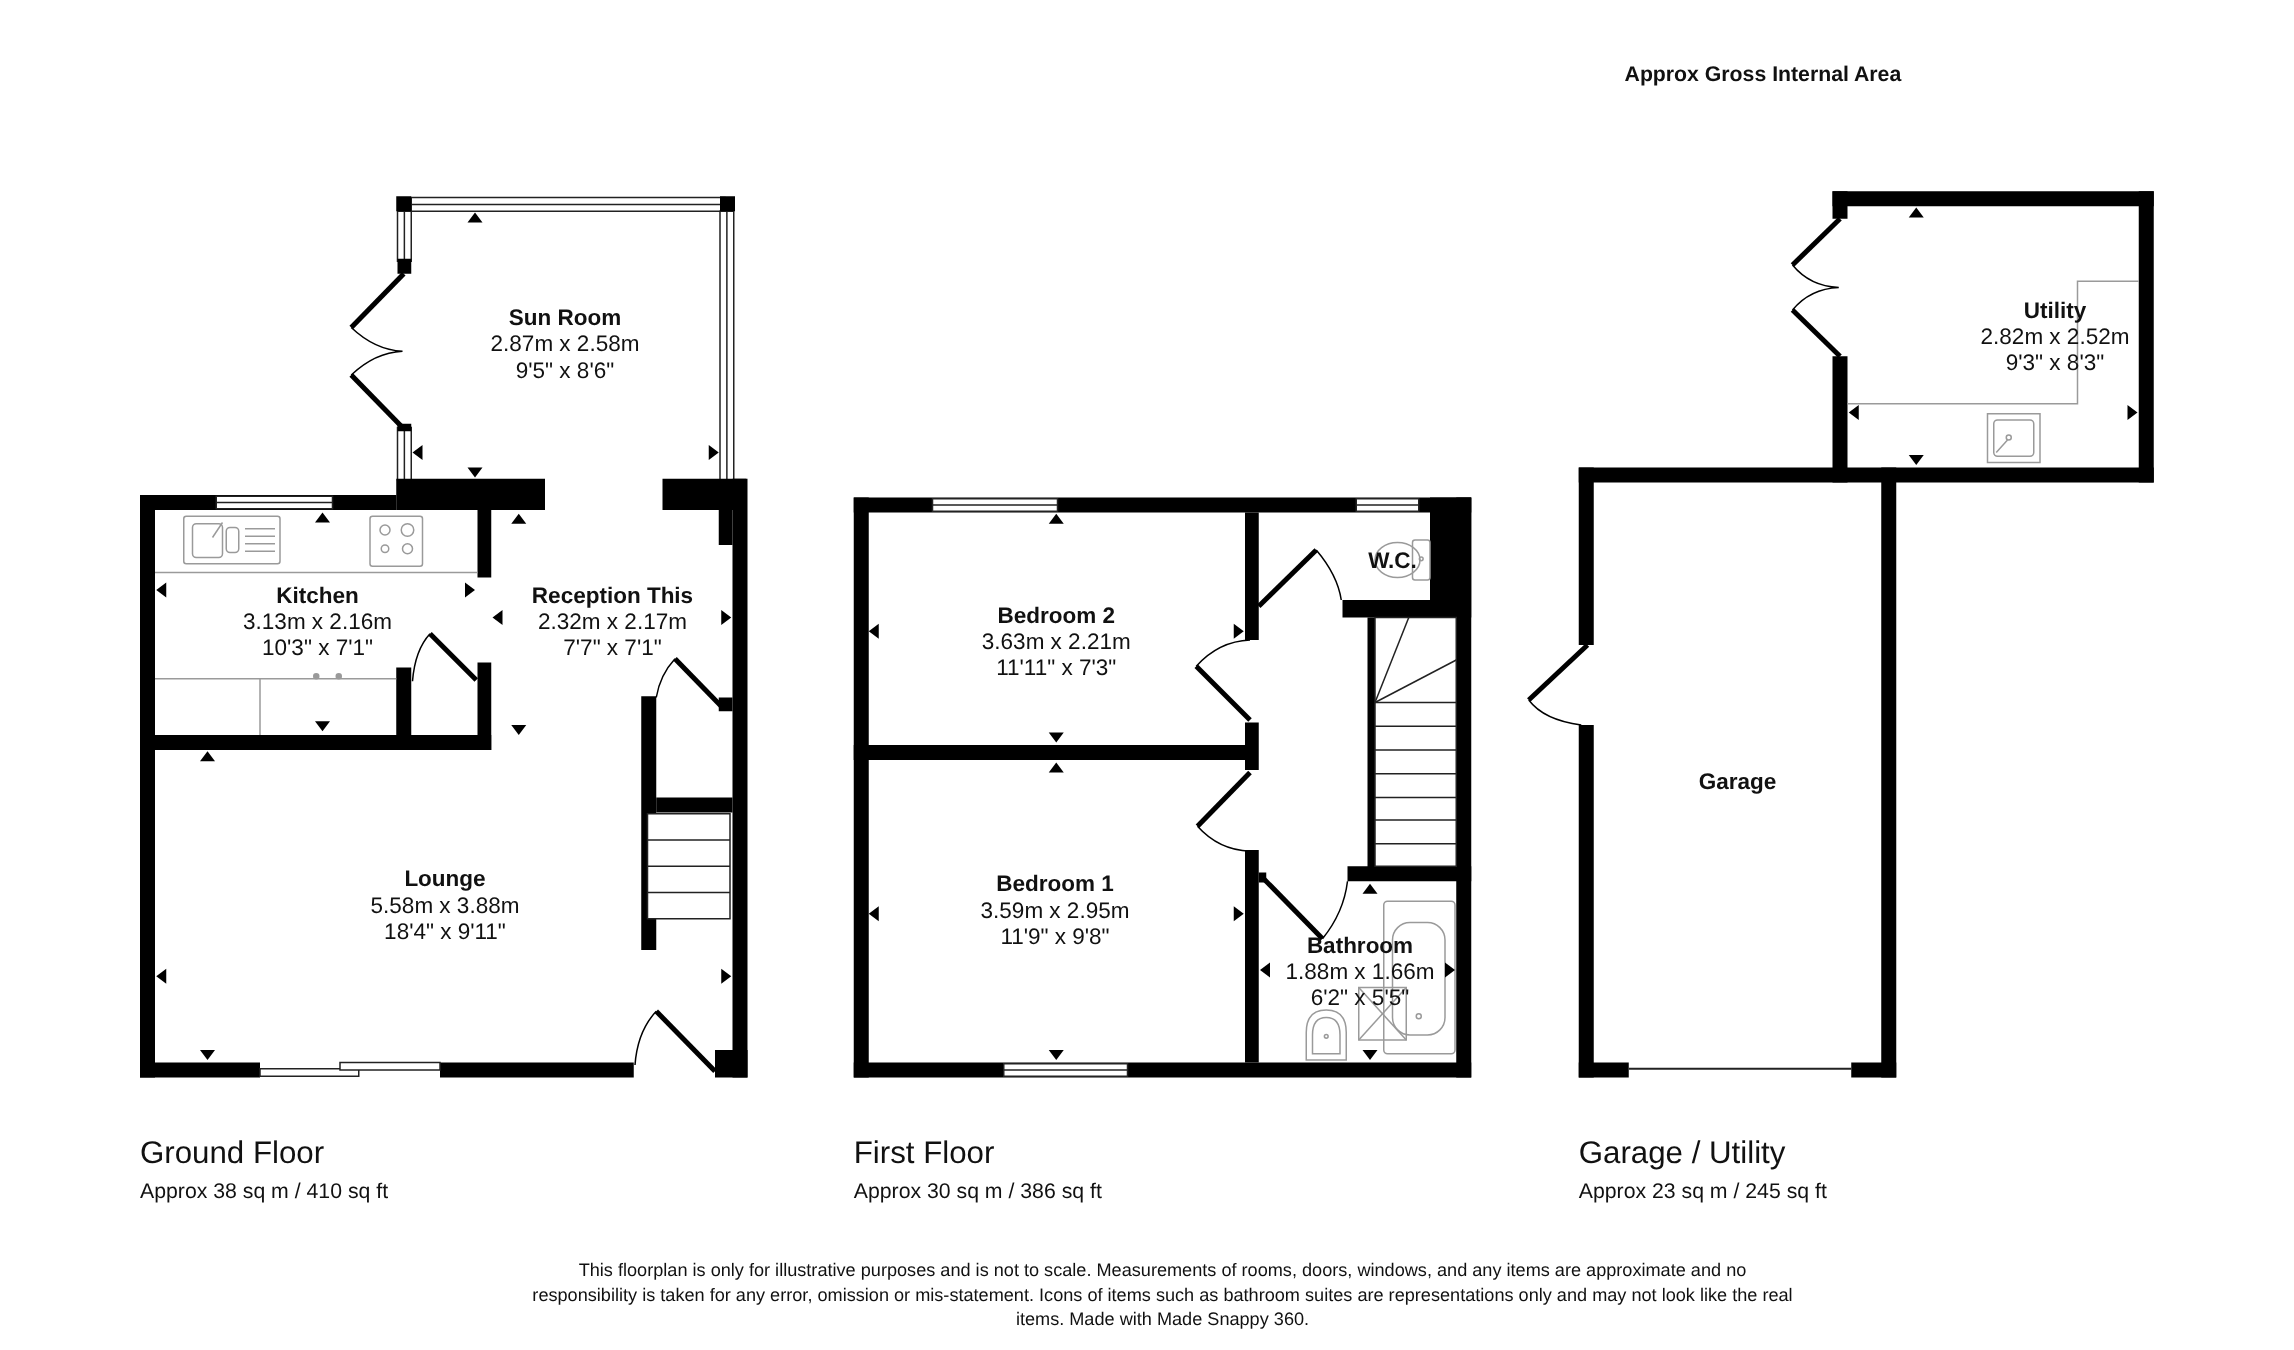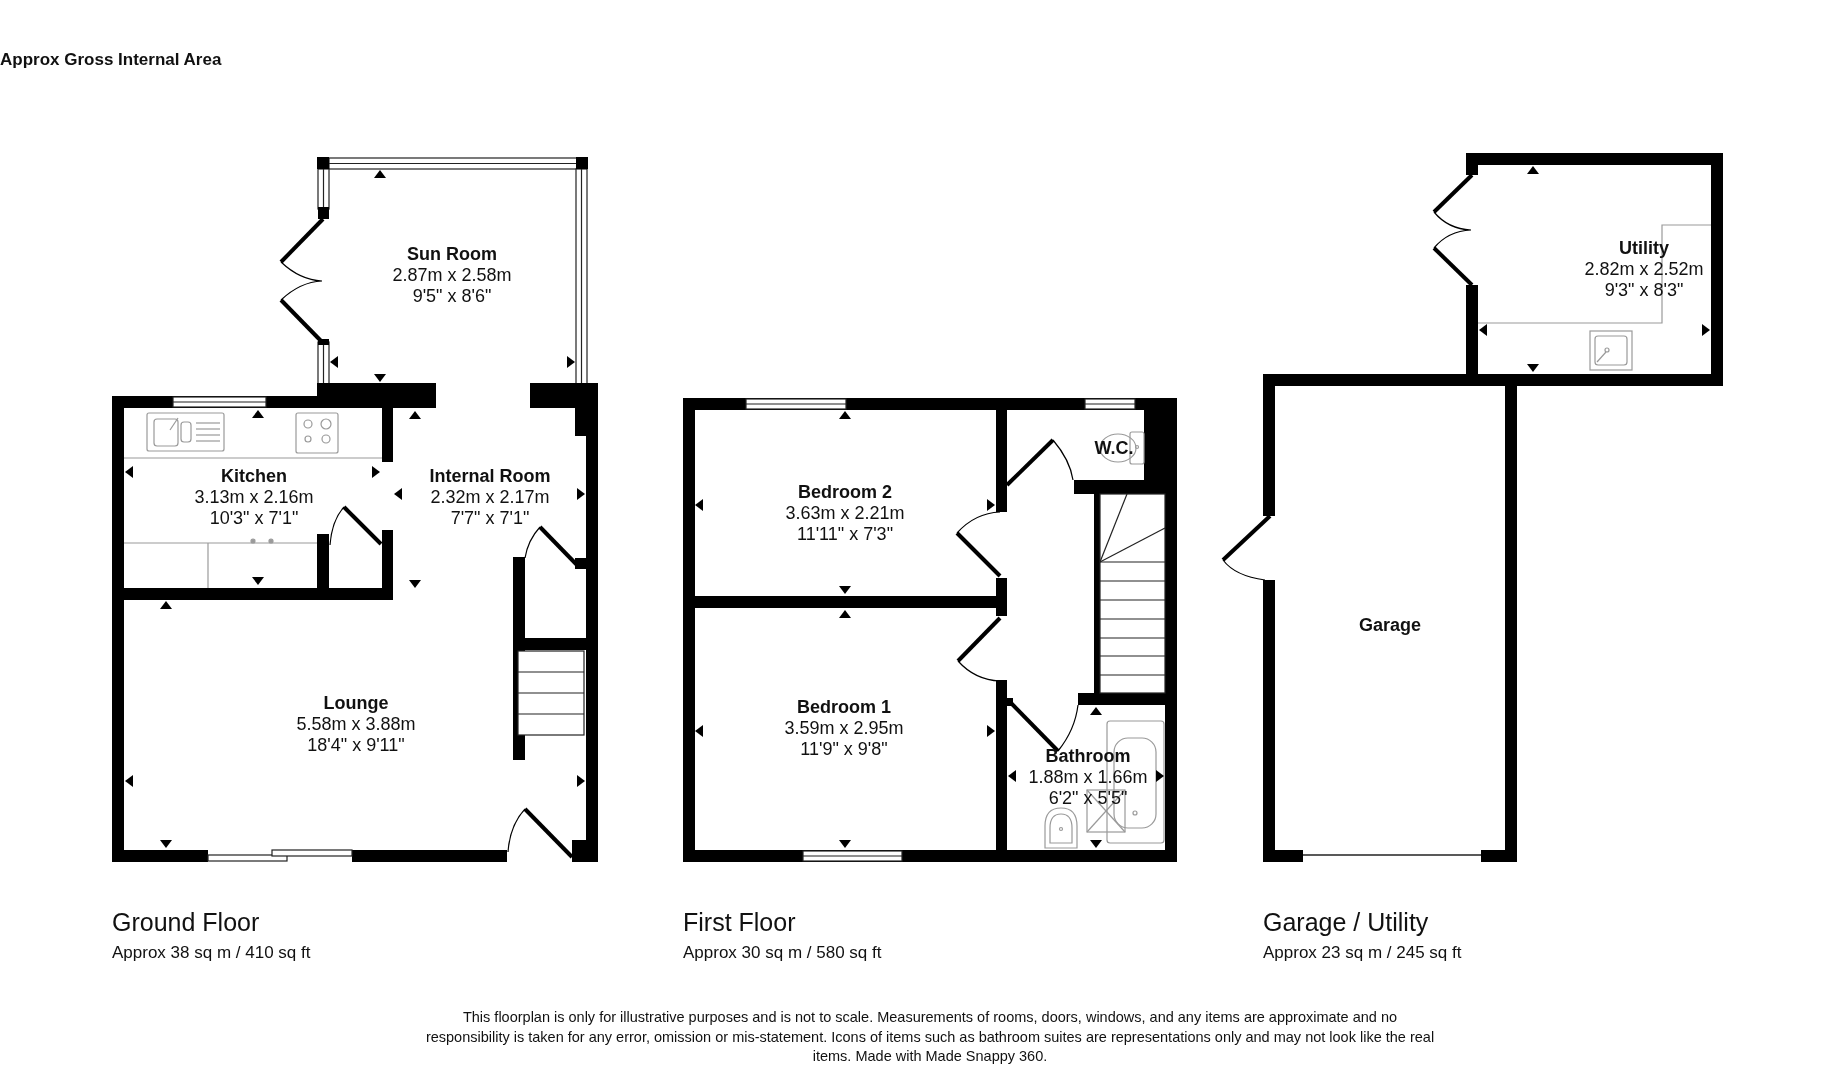--- a/index.html
+++ b/index.html
@@ -1,18 +1,18 @@
 <!DOCTYPE html>
 <html><head>
 <meta charset="utf-8">
 <style>
   html, body { margin:0; padding:0; background:#ffffff; }
   body { width:1835px; height:1080px; position:relative; overflow:hidden; font-family:"Liberation Sans", sans-serif; color:#111; }
   .abs { position:absolute; }
-  .title { left:0; width:1521px; top:50px; text-align:left; font-weight:bold; font-size:17px; line-height:20px; }
+  .title { left:0; width:1521px; top:50px; text-align:right; font-weight:bold; font-size:17px; line-height:20px; }
   svg.plan { position:absolute; left:0; top:0; }
   .room-label { position:absolute; text-align:center; line-height:21px; white-space:nowrap; transform:translateX(-50%); }
   .room-name { font-weight:bold; font-size:18px; display:block; }
   .room-dim { font-size:18px; display:block; }
   .floor-title { font-size:25px; line-height:28px; }
   .floor-area { font-weight:normal; font-size:17px; line-height:20px; }
   .disclaimer { left:420px; width:1020px; top:1008px; text-align:center; font-size:14.5px; line-height:19.5px; }
 </style>
 </head>
 <body>
@@ -300,21 +300,21 @@
   <span class="room-name">Sun Room</span>
   <span class="room-dim">2.87m x 2.58m</span>
   <span class="room-dim">9'5" x 8'6"</span>
 </div>
 <div class="room-label" style="left:254px; top:466px;">
   <span class="room-name">Kitchen</span>
   <span class="room-dim">3.13m x 2.16m</span>
   <span class="room-dim">10'3" x 7'1"</span>
 </div>
 <div class="room-label" style="left:490px; top:466px;">
-  <span class="room-name">Internal Room</span>
+  <span class="room-name">Reception This</span>
   <span class="room-dim">2.32m x 2.17m</span>
   <span class="room-dim">7'7" x 7'1"</span>
 </div>
 <div class="room-label" style="left:356px; top:693px;">
   <span class="room-name">Lounge</span>
   <span class="room-dim">5.58m x 3.88m</span>
   <span class="room-dim">18'4" x 9'11"</span>
 </div>
 
 <div class="room-label" style="left:845px; top:470px;margin-top:12px;">
@@ -344,20 +344,20 @@
 <div class="room-label" style="left:1390px; top:615px;">
   <span class="room-name">Garage</span>
 </div>
 
 <div class="abs" style="left:112px; top:908px;">
   <div class="floor-title">Ground Floor</div>
   <div class="floor-area" style="margin-top:7px;">Approx 38 sq m / 410 sq ft</div>
 </div>
 <div class="abs" style="left:683px; top:908px;">
   <div class="floor-title">First Floor</div>
-  <div class="floor-area" style="margin-top:7px;">Approx 30 sq m / 580 sq ft</div>
+  <div class="floor-area" style="margin-top:7px;">Approx 30 sq m / 386 sq ft</div>
 </div>
 <div class="abs" style="left:1263px; top:908px;">
   <div class="floor-title">Garage / Utility</div>
   <div class="floor-area" style="margin-top:7px;">Approx 23 sq m / 245 sq ft</div>
 </div>
 
 <div class="abs disclaimer">This floorplan is only for illustrative purposes and is not to scale. Measurements of rooms, doors, windows, and any items are approximate and no responsibility is taken for any error, omission or mis-statement. Icons of items such as bathroom suites are representations only and may not look like the real items. Made with Made Snappy 360.</div>
 
 </body></html>

